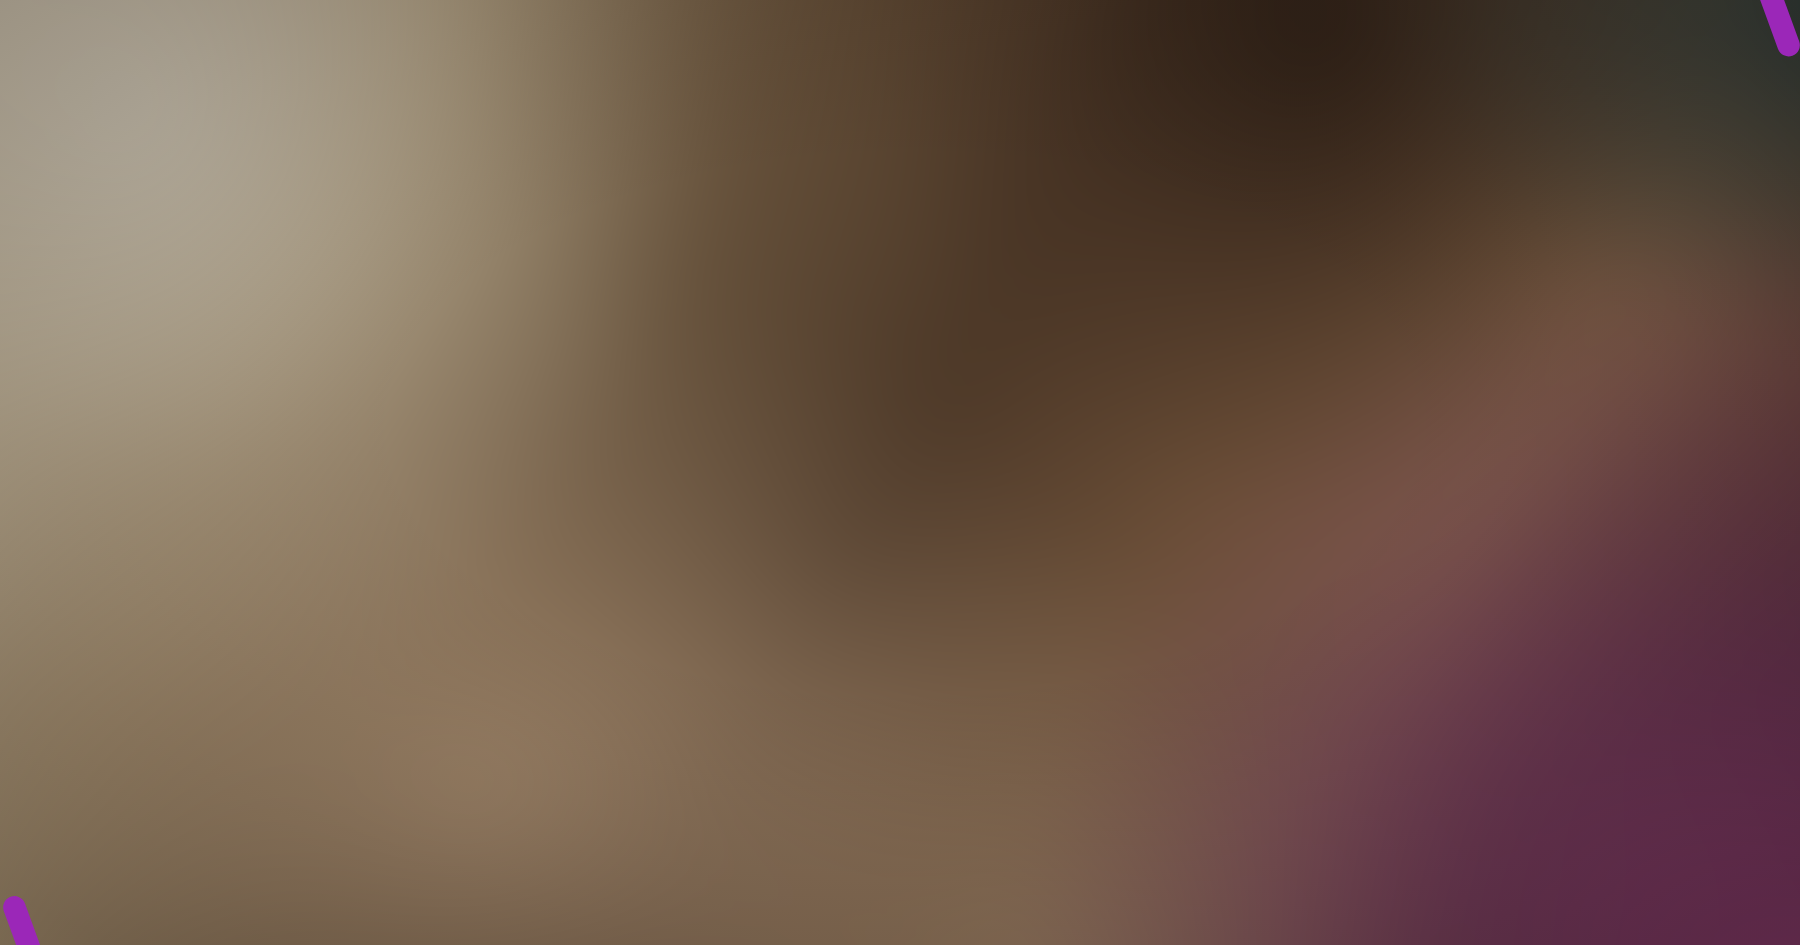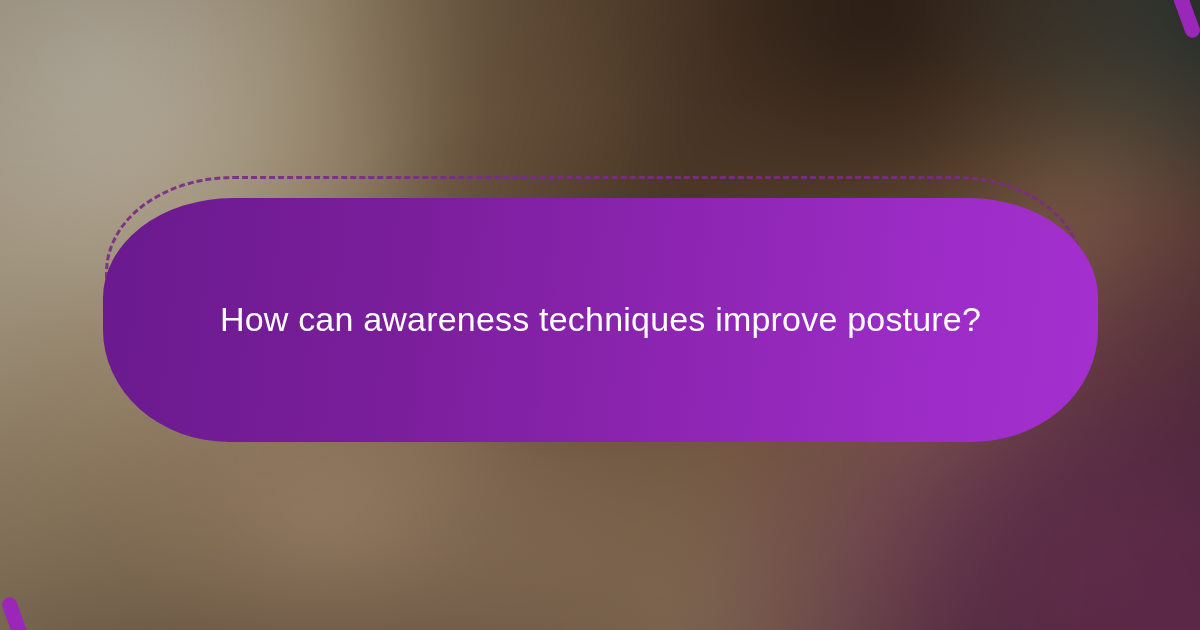--- a/index.html
+++ b/index.html
@@ -128,20 +128,14 @@
   <div class="bg-vignette"></div>
 
   <div class="burst burst-tr">
       <span class="ray" style="background: rgb(155, 39, 184); width: 96px; height: 15px; left: 0px; top: -7.5px; transform: rotate(250deg) translateX(44px);"></span>
     </div>
 
   <div class="burst burst-bl">
       <span class="ray" style="background: rgb(155, 39, 184); width: 96px; height: 15px; left: 0px; top: -7.5px; transform: rotate(70deg) translateX(44px);"></span>
     </div>
 
-  <div class="card-wrap">
-    <div class="card-dash"></div>
-    <div class="card">
-      <div class="card-text">How can awareness techniques improve posture?</div>
-    </div>
-  </div>
 
 </div>
 
 </body></html>

